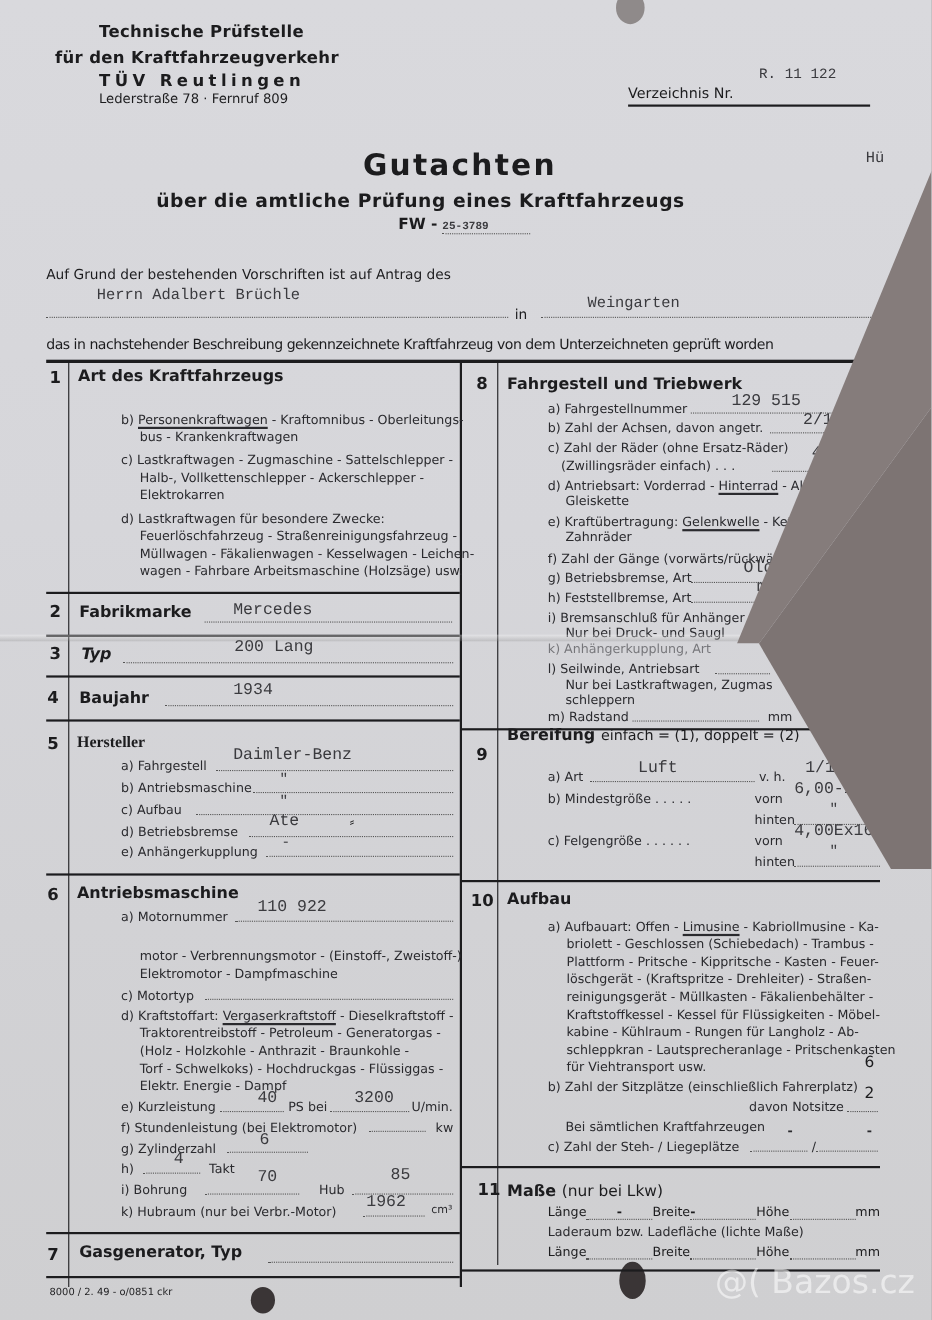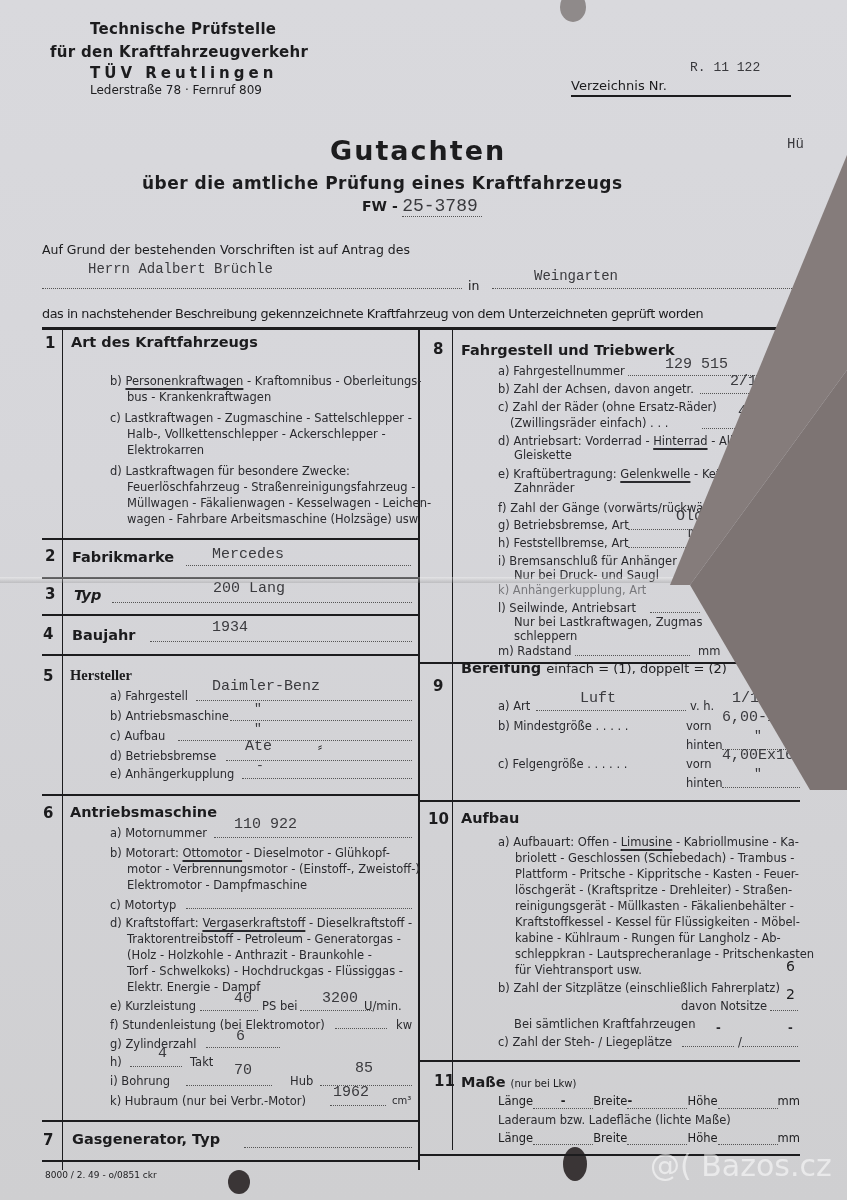--- a/index.html
+++ b/index.html
@@ -61,21 +61,21 @@
   <div class="abs mono" style="left:690px;top:60px;font-size:13px;">R. 11 122</div>
   <div class="abs verz dots" style="left:571px;top:78px;width:220px;border-bottom:2px solid #1c1c1e;padding-bottom:2px;">
     <span>Verzeichnis Nr.</span>
   </div>
   <div class="abs mono" style="left:787px;top:136px;font-size:14px;">Hü</div>
 
   <div class="abs title" style="left:330px;top:135px;">Gutachten</div>
   <div class="abs subtitle" style="left:142px;top:173px;">über die amtliche Prüfung eines Kraftfahrzeugs</div>
   <div class="abs" style="left:362px;top:196px;font-size:14px;">
     <span style="font-weight:bold;">FW -</span>
-    <span class="mono dots" style="font-size:18px;display:inline-block;width:80px;">25-3789</span>
+    <span class="mono dots" style="font-size:10px;display:inline-block;width:80px;font-weight:bold;">25-3789</span>
   </div>
 
   <div class="abs body-s" style="left:42px;top:242px;">Auf Grund der bestehenden Vorschriften ist auf Antrag des</div>
   <div class="abs dots" style="left:42px;top:280px;width:420px;height:8px;"></div>
   <div class="abs mono" style="left:88px;top:261px;font-size:14px;">Herrn Adalbert Brüchle</div>
   <div class="abs body-s" style="left:468px;top:278px;">in</div>
   <div class="abs dots" style="left:492px;top:286px;width:302px;height:2px;"></div>
   <div class="abs mono" style="left:534px;top:268px;font-size:14px;">Weingarten</div>
   <div class="abs body-s" style="left:42px;top:306px;font-size:12.8px;letter-spacing:-0.45px;">das in nachstehender Beschreibung gekennzeichnete Kraftfahrzeug von dem Unterzeichneten geprüft worden</div>
 
@@ -143,42 +143,39 @@
   <div class="abs dots" style="left:226px;top:760px;width:186px;"></div>
   <div class="item" style="left:110px;top:766px;">e)  Anhängerkupplung</div>
   <div class="tw" style="left:256px;top:758px;font-size:13px;">-</div>
   <div class="abs dots" style="left:242px;top:778px;width:170px;"></div>
 
   <div class="secnum" style="left:43px;top:804px;">6</div>
   <div class="sechead" style="left:70px;top:804px;">Antriebsmaschine</div>
   <div class="tw" style="left:234px;top:816px;">110 922</div>
   <div class="item" style="left:110px;top:825px;">a)  Motornummer</div>
   <div class="abs dots" style="left:214px;top:837px;width:198px;"></div>
-  <div class="item" style="left:110px;top:845px;">
-    <span>b)  Motorart: </span><span class="u">Ottomotor</span><span> - Dieselmotor - Glühkopf-</span>
-  </div>
   <div class="item" style="left:127px;top:861px;">motor - Verbrennungsmotor - (Einstoff-, Zweistoff-)</div>
   <div class="item" style="left:127px;top:877px;">Elektromotor - Dampfmaschine</div>
   <div class="item" style="left:110px;top:897px;">c)  Motortyp</div>
   <div class="abs dots" style="left:186px;top:908px;width:226px;"></div>
   <div class="item" style="left:127px;top:931px;">Traktorentreibstoff - Petroleum - Generatorgas -</div>
   <div class="item" style="left:110px;top:915px;">
     <span>d)  Kraftstoffart: </span><span class="u">Vergaserkraftstoff</span><span> - Dieselkraftstoff -</span>
   </div>
   <div class="item" style="left:127px;top:947px;">(Holz - Holzkohle - Anthrazit - Braunkohle -</div>
   <div class="item" style="left:127px;top:963px;">Torf - Schwelkoks) - Hochdruckgas - Flüssiggas -</div>
   <div class="item" style="left:127px;top:979px;">Elektr. Energie - Dampf</div>
 
   <div class="item" style="left:110px;top:998px;">e)  Kurzleistung</div>
   <div class="abs dots" style="left:200px;top:1010px;width:58px;"></div>
   <div class="tw" style="left:234px;top:990px;">40</div>
   <div class="item" style="left:262px;top:998px;">PS bei</div>
   <div class="abs dots" style="left:300px;top:1010px;width:72px;"></div>
   <div class="tw" style="left:322px;top:990px;">3200</div>
-  <div class="item" style="left:364px;top:998px;">U/min.</div>
+  <div class="item" style="left:374px;top:998px;">U/min.</div>
 
   <div class="item" style="left:110px;top:1017px;">f)  Stundenleistung (bei Elektromotor)</div>
   <div class="abs dots" style="left:335px;top:1028px;width:52px;"></div>
   <div class="item" style="left:396px;top:1017px;">kw</div>
 
   <div class="item" style="left:110px;top:1036px;">g)  Zylinderzahl</div>
   <div class="abs dots" style="left:206px;top:1047px;width:74px;"></div>
   <div class="tw" style="left:236px;top:1028px;">6</div>
 
   <div class="item" style="left:110px;top:1054px;">h)</div>
@@ -287,21 +284,21 @@
   <div class="item" style="left:498px;top:1034px;">c)  Zahl der Steh- / Liegeplätze</div>
   <div class="abs dots" style="left:682px;top:1046px;width:52px;"></div>
   <div class="item" style="left:716px;top:1020px;font-weight:bold;">-</div>
   <div class="item" style="left:738px;top:1034px;">/</div>
   <div class="abs dots" style="left:742px;top:1046px;width:56px;"></div>
   <div class="item" style="left:788px;top:1020px;font-weight:bold;">-</div>
 
   <div class="secnum" style="left:434px;top:1072px;">11</div>
   <div class="abs" style="left:461px;top:1072px;">
     <span style="font-weight:bold;font-size:14.5px;">Maße</span>
-    <span style="font-size:10px;">(nur bei Lkw)</span>
+    <span style="font-size:14px;">(nur bei Lkw)</span>
   </div>
   <div class="abs" style="left:498px;top:1094px;font-size:11.5px;display:flex;width:302px;">
     <span>Länge</span>
     <span class="dots" style="flex:1;text-align:center;font-weight:bold;">-</span>
     <span>Breite</span>
     <span class="dots" style="flex:1;text-align:left;font-weight:bold;">-</span>
     <span>Höhe</span>
     <span class="dots" style="flex:1;"></span>
     <span>mm</span>
   </div>

